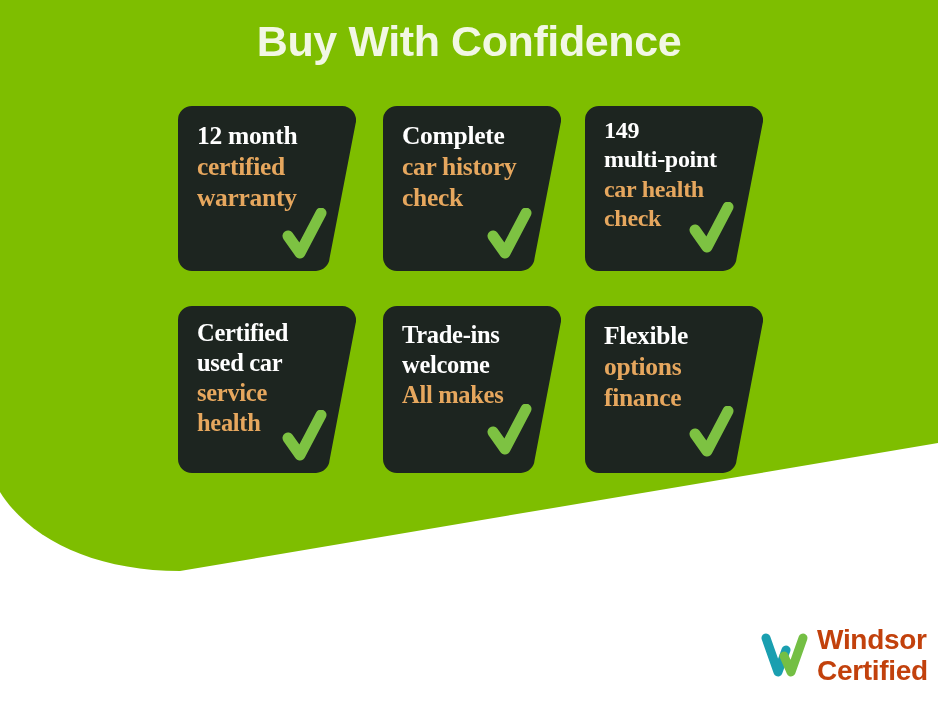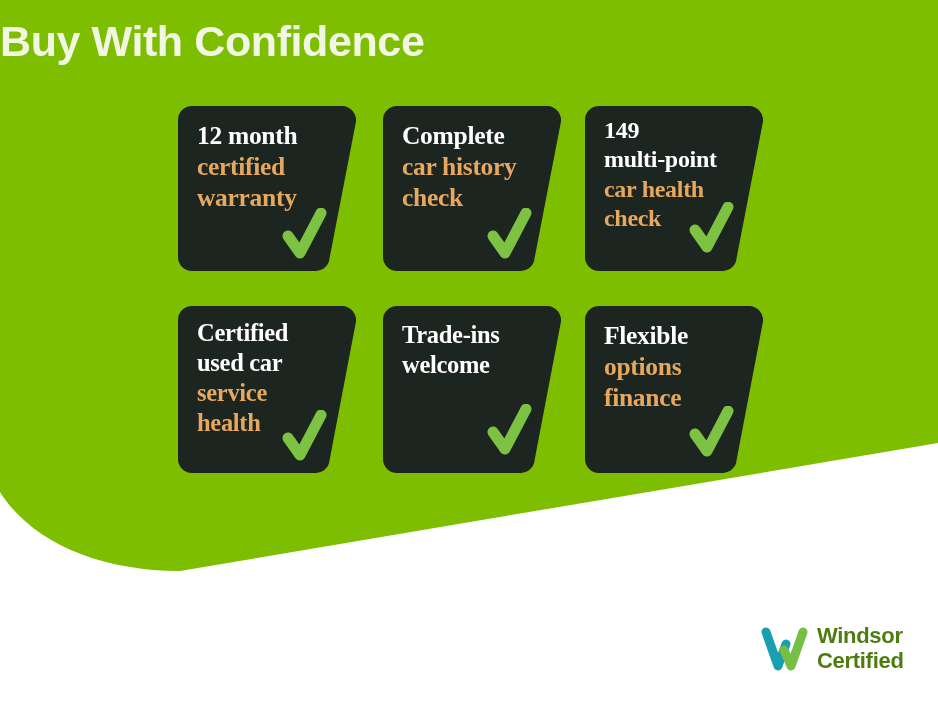--- a/index.html
+++ b/index.html
@@ -29,20 +29,21 @@
     height: 704px;
     pointer-events: none;
   }
 
   
   .title {
     position: absolute;
     left: 0;
     top: 18px;
     width: 938px;
+    text-align: center;
     font-size: 43px;
     font-weight: bold;
     color: #f2f7e4;
     letter-spacing: -0.4px;
     line-height: 1.1;
   }
 
   
   .card {
     position: absolute;
@@ -81,22 +82,22 @@
     display: flex;
     align-items: center;
   }
   .logo-mark {
     width: 50px;
     height: 50px;
     flex: 0 0 auto;
   }
   .logo-text {
     margin-left: 7px;
-    color: #4d7c0f;
-    font-size: 22px;
+    color: #c2410c;
+    font-size: 28px;
     font-weight: bold;
     line-height: 1.12;
     letter-spacing: -0.3px;
   }
   .logo-text span { display: block; }
 </style>
 </head>
 <body>
 
 <div id="stage">
@@ -165,20 +166,21 @@
     </svg>
   </div>
 
   <div class="card" style="left:383px; top:306px; width:178px; height:167px;padding-left:25px;">
     <svg class="card-bg" viewBox="0 0 178 167" preserveAspectRatio="none" xmlns="http://www.w3.org/2000/svg">
       <path d="M 14,0 L 164,0 A 14,14 0 0 1 177.6,17.5 L 151.6,154 A 14,14 0 0 1 138,167 L 14,167 A 14,14 0 0 1 0,153 L 0,14 A 14,14 0 0 1 14,0 Z" fill="#1d2520"></path>
     </svg>
     <div class="card-text" style="top:14px; font-size:24.5px;">
       <span class="line-white">Trade-ins</span>
       <span class="line-white">welcome</span>
+      <span class="line-orange">All makes</span>
     </div>
     <svg class="check" style="left:104px; top:98px; width:46px; height:54px;" viewBox="0 0 46 54" xmlns="http://www.w3.org/2000/svg">
       <path d="M 6,28 L 18,45 L 39,5" stroke="#7dc242" stroke-width="11" stroke-linecap="round" stroke-linejoin="round" fill="none"></path>
     </svg>
   </div>
 
   <div class="card" style="left:585px; top:306px; width:178px; height:167px;">
     <svg class="card-bg" viewBox="0 0 178 167" preserveAspectRatio="none" xmlns="http://www.w3.org/2000/svg">
       <path d="M 14,0 L 164,0 A 14,14 0 0 1 177.6,17.5 L 151.6,154 A 14,14 0 0 1 138,167 L 14,167 A 14,14 0 0 1 0,153 L 0,14 A 14,14 0 0 1 14,0 Z" fill="#1d2520"></path>
     </svg>

